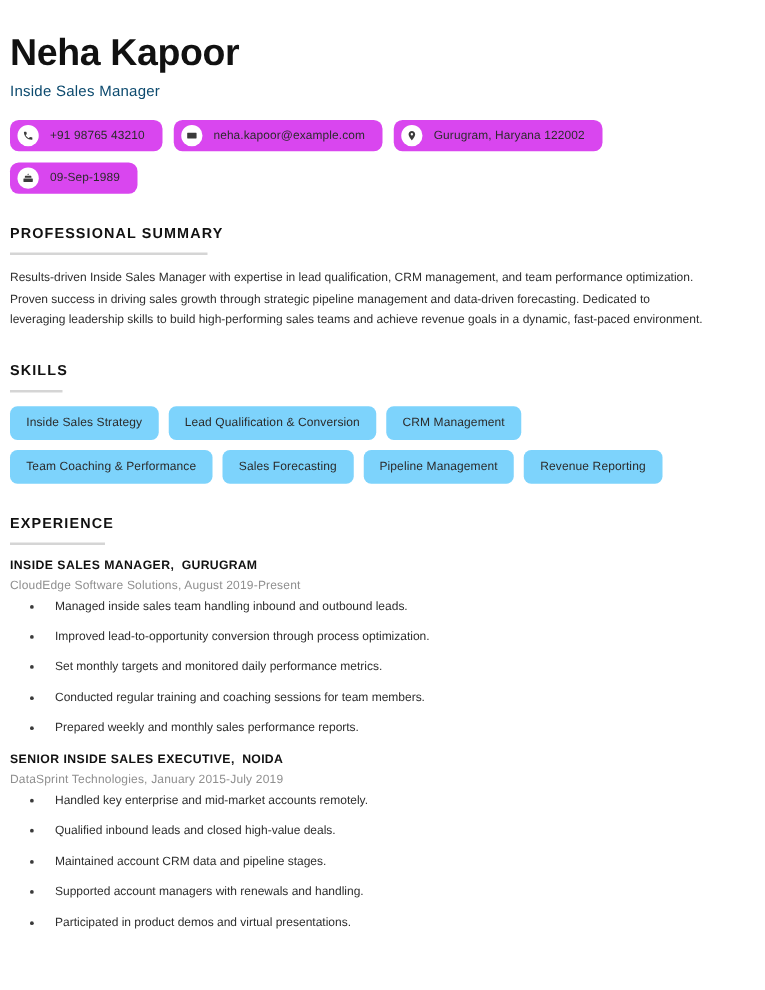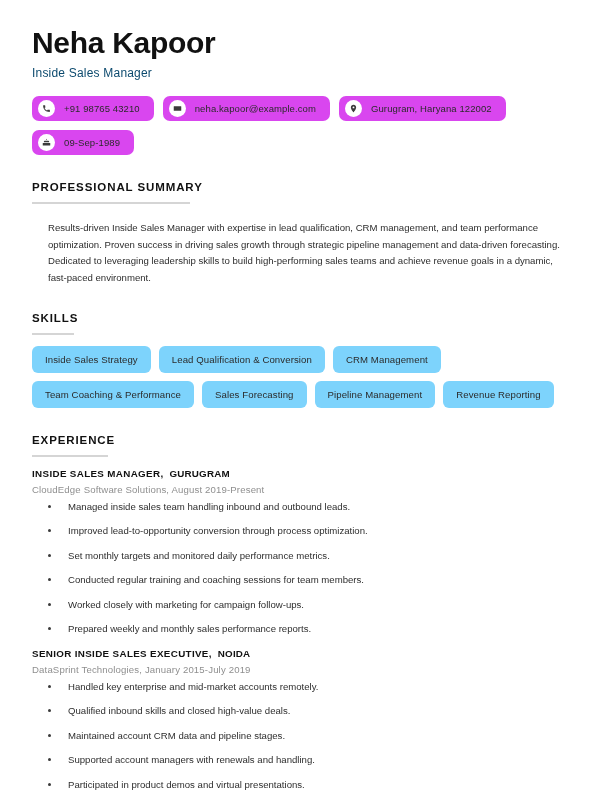--- a/index.html
+++ b/index.html
@@ -12,21 +12,21 @@
     height: 792px;
     font-family: "Liberation Sans", sans-serif;
     color: #1a1a1a;
     overflow: hidden;
     position: relative;
   }
   .page {
     width: 612px;
     height: 600px;
     box-sizing: border-box;
-    padding: 26px 34px 0 32px;
+    padding: 26px 34px 0 8px;
     position: relative;
   }
 
   
   .name {
     font-size: 30px;
     font-weight: bold;
     letter-spacing: -0.3px;
     color: #111111;
     line-height: 1.1;
@@ -91,21 +91,21 @@
     margin-bottom: 11px;
   }
   .rule-summary { width: 158px; }
   .rule-skills  { width: 42px; }
   .rule-experience { width: 76px; }
 
   .summary-text {
     font-size: 9.6px;
     line-height: 1.72;
     color: #2e2e2e;
-    margin: 16px;
+    margin: 0;
     max-width: 556px;
     text-align: left;
   }
 
   
   .skills-wrap {
     display: flex;
     flex-wrap: wrap;
     gap: 8px;
     max-width: 560px;
@@ -251,33 +251,32 @@
     <div class="job">
       <div class="job-title-line">
         <span>INSIDE SALES MANAGER,</span><span class="loc">Gurugram</span>
       </div>
       <div class="job-meta">CloudEdge Software Solutions, August 2019-Present</div>
       <ul class="bullets">
         <li>Managed inside sales team handling inbound and outbound leads.</li>
         <li>Improved lead-to-opportunity conversion through process optimization.</li>
         <li>Set monthly targets and monitored daily performance metrics.</li>
         <li>Conducted regular training and coaching sessions for team members.</li>
-        <li>Worked closely with marketing for campaign follow-ups.</li>
         <li>Prepared weekly and monthly sales performance reports.</li>
       </ul>
     </div>
 
     <div class="job">
       <div class="job-title-line">
         <span>SENIOR INSIDE SALES EXECUTIVE,</span><span class="loc">Noida</span>
       </div>
       <div class="job-meta">DataSprint Technologies, January 2015-July 2019</div>
       <ul class="bullets">
         <li>Handled key enterprise and mid-market accounts remotely.</li>
-        <li>Qualified inbound skills and closed high-value deals.</li>
+        <li>Qualified inbound leads and closed high-value deals.</li>
         <li>Maintained account CRM data and pipeline stages.</li>
         <li>Supported account managers with renewals and handling.</li>
         <li>Participated in product demos and virtual presentations.</li>
 
       </ul>
     </div>
 
   </div>
 </div>
 

